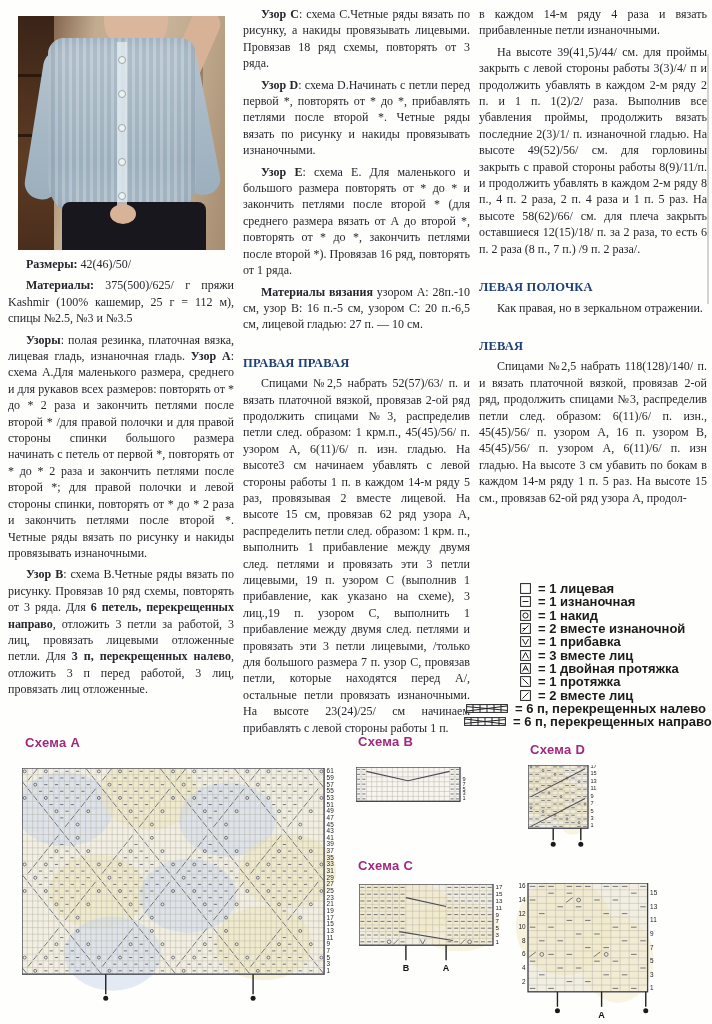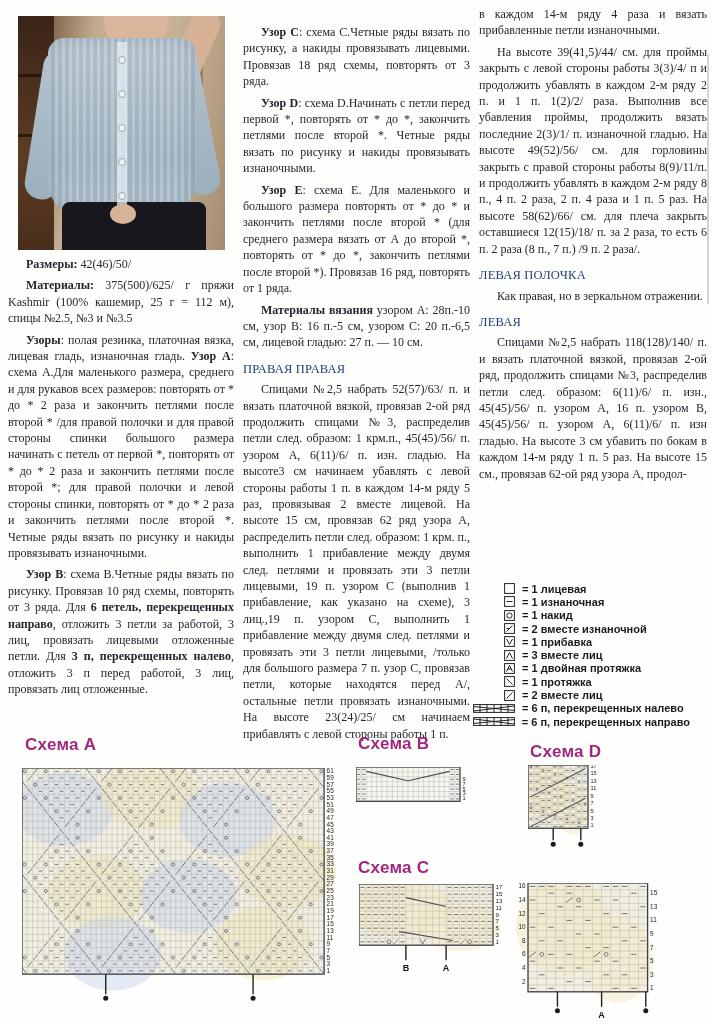--- a/index.html
+++ b/index.html
@@ -1,26 +1,26 @@
 <!DOCTYPE html>
 <html><head>
 <meta charset="utf-8">
 <style>
   html,body{margin:0;padding:0;background:#e8e8e8;}
   .page{position:relative;width:712px;height:1024px;background:#fefefc;overflow:hidden;
         font-family:"Liberation Serif",serif;color:#26262e;}
   .col{position:absolute;text-align:justify;font-size:12px;line-height:16.4px;}
   .col-left{left:8px;top:256px;width:226px;}
-  .col-mid{left:243px;top:24px;width:227px;}
+  .col-mid{left:243px;top:6px;width:227px;}
   .col-right{left:479px;top:6px;width:228px;}
   .para{margin:0 0 5px;text-indent:18px;}
   .para.cont{text-indent:0;}
   .para b{font-weight:bold;}
-  .sec{color:#1e3f78;font-size:12.5px;font-weight:normal;margin:10px 0 4px;text-indent:0;letter-spacing:.2px;}
-  .chema{position:absolute;color:#a1287f;font-weight:bold;font-size:17px;
+  .sec{color:#1e3f78;font-size:12.5px;font-weight:bold;margin:22px 0 4px;text-indent:0;letter-spacing:.2px;}
+  .chema{position:absolute;color:#a1287f;font-weight:bold;font-size:13px;
          font-family:"Liberation Sans",sans-serif;letter-spacing:.3px;}
   
   .photo{position:absolute;left:18px;top:16px;width:207px;height:234px;overflow:hidden;
          background:linear-gradient(100deg,#5d4130 0%,#7d5f44 12%,#c2ab8f 32%,#ccb79c 55%,#bda78b 78%,#a68c70 100%);}
   .ph-furn{position:absolute;left:0;top:0;width:36px;height:100%;
            background:linear-gradient(#3a2417,#5d3c24 60%,#4a2e1c);}
   .ph-shelf{position:absolute;left:0;width:36px;height:3px;background:#241307;opacity:.8;}
   .ph-door{position:absolute;right:22px;top:0;width:9px;height:160px;background:#7c5c40;opacity:.55;}
   .ph-neck{position:absolute;left:86px;top:-6px;width:64px;height:40px;background:#d9b69c;border-radius:0 0 28px 28px;}
   .ph-arm-up{position:absolute;right:14px;top:-8px;width:30px;height:74px;background:#d7b297;border-radius:14px;transform:rotate(24deg);}
@@ -30,22 +30,22 @@
   .ph-card:after{content:"";position:absolute;inset:0;border-radius:inherit;
            background:repeating-linear-gradient(90deg,rgba(255,255,255,.16) 0 3px,rgba(120,140,160,.14) 3px 7px);}
   .ph-sleeve{position:absolute;width:34px;height:150px;background:linear-gradient(#b4c3ce,#9cafbd);border-radius:16px;}
   .sl-l{left:16px;top:34px;transform:rotate(9deg);}
   .sl-r{right:16px;top:30px;transform:rotate(-11deg);}
   .ph-placket{position:absolute;left:99px;top:26px;width:10px;height:170px;background:rgba(230,238,243,.75);z-index:3;}
   .ph-btn{position:absolute;left:1px;width:8px;height:8px;border-radius:50%;background:#eef2ef;border:1px solid #9aa7ad;box-sizing:border-box;}
   .ph-pants{position:absolute;left:44px;bottom:0;width:144px;height:48px;background:#17171d;border-radius:8px 8px 0 0;}
   .ph-hand{position:absolute;left:92px;bottom:26px;width:26px;height:20px;background:#d8b398;border-radius:50%;z-index:4;}
   
-  .legend{position:absolute;left:448px;top:582px;width:242px;
-          font-family:"Liberation Sans",sans-serif;font-size:11px;font-weight:bold;color:#1b1b1b;}
+  .legend{position:absolute;left:464px;top:582px;width:242px;
+          font-family:"Liberation Sans",sans-serif;font-size:13px;font-weight:bold;color:#1b1b1b;}
   .leg-row{display:flex;align-items:center;height:13.3px;}
   .leg-sym{width:74px;display:flex;justify-content:flex-end;align-items:center;padding-right:7px;box-sizing:border-box;}
   .leg-txt{white-space:nowrap;}
   
   .chart{position:absolute;}
   .scan-edge{position:absolute;right:3px;top:54px;width:2px;height:250px;background:#c9c9c9;opacity:.8;}
 </style>
 </head>
 <body>
 
@@ -73,21 +73,21 @@
   </div>
 
   <div class="col col-left">
       <p class="para"><b>Размеры: </b><span>42(46)/50/</span></p>
       <p class="para"><b>Материалы: </b><span>375(500)/625/ г пряжи Kashmir (100% кашемир, 25 г = 112 м), спицы №2.5, №3 и №3.5</span></p>
       <p class="para"><b>Узоры</b><span>: полая резинка, платочная вязка, лицевая гладь, изнаночная гладь. </span><b>Узор А</b><span>: схема А.Для маленького размера, среднего и для рукавов всех размеров: повторять от * до * 2 раза и закончить петлями после второй * /для правой полочки и для правой стороны спинки большого размера начинать с петель от первой *, повторять от * до * 2 раза и закончить петлями после второй *; для правой полочки и левой стороны спинки, повторять от * до * 2 раза и закончить петлями после второй *. Четные ряды вязать по рисунку и накиды провязывать изнаночными.</span></p>
       <p class="para"><b>Узор В</b><span>: схема В.Четные ряды вязать по рисунку. Провязав 10 ряд схемы, повторять от 3 ряда. Для </span><b>6 петель, перекрещенных направо</b><span>, отложить 3 петли за работой, 3 лиц, провязать лицевыми отложенные петли. Для </span><b>3 п, перекрещенных налево</b><span>, отложить 3 п перед работой, 3 лиц, провязать лиц отложенные.</span></p>
     </div>
   <div class="col col-mid">
       <p class="para"><b>Узор С</b><span>: схема С.Четные ряды вязать по рисунку, а накиды провязывать лицевыми. Провязав 18 ряд схемы, повторять от 3 ряда.</span></p>
-      <p class="para"><b>Узор D</b><span>: схема D.Начинать с петли перед первой *, повторять от * до *, закончить петлями после второй *. Четные ряды вязать по рисунку и накиды провязывать изнаночными.</span></p>
+      <p class="para"><b>Узор D</b><span>: схема D.Начинать с петли перед первой *, повторять от * до *, прибавлять петлями после второй *. Четные ряды вязать по рисунку и накиды провязывать изнаночными.</span></p>
       <p class="para"><b>Узор Е</b><span>: схема Е. Для маленького и большого размера повторять от * до * и закончить петлями после второй * (для среднего размера вязать от А до второй *, повторять от * до *, закончить петлями после второй *). Провязав 16 ряд, повторять от 1 ряда.</span></p>
       <p class="para"><b>Материалы вязания</b><span> узором А: 28п.-10 см, узор В: 16 п.-5 см, узором С: 20 п.-6,5 см, лицевой гладью: 27 п. — 10 см.</span></p>
       <h3 class="sec">ПРАВАЯ ПРАВАЯ</h3>
       <p class="para"><span>Спицами №2,5 набрать 52(57)/63/ п. и вязать платочной вязкой, провязав 2-ой ряд продолжить спицами №3, распределив петли след. образом: 1 крм.п., 45(45)/56/ п. узором А, 6(11)/6/ п. изн. гладью. На высоте3 см начинаем убавлять с левой стороны работы 1 п. в каждом 14-м ряду 5 раз, провязывая 2 вместе лицевой. На высоте 15 см, провязав 62 ряд узора А, распределить петли след. образом: 1 крм. п., выполнить 1 прибавление между двумя след. петлями и провязать эти 3 петли лицевыми, 19 п. узором С (выполнив 1 прибавление, как указано на схеме), 3 лиц.,19 п. узором С, выполнить 1 прибавление между двумя след. петлями и провязать эти 3 петли лицевыми, /только для большого размера 7 п. узор С, провязав петли, которые находятся перед А/, остальные петли провязать изнаночными. На высоте 23(24)/25/ см начинаем прибавлять с левой стороны работы 1 п.</span></p>
     </div>
   <div class="col col-right">
       <p class="para cont"><span>в каждом 14-м ряду 4 раза и вязать прибавленные петли изнаночными.</span></p>
       <p class="para"><span>На высоте 39(41,5)/44/ см. для проймы закрыть с левой стороны работы 3(3)/4/ п и продолжить убавлять в каждом 2-м ряду 2 п. и 1 п. 1(2)/2/ раза. Выполнив все убавления проймы, продолжить вязать последние 2(3)/1/ п. изнаночной гладью. На высоте 49(52)/56/ см. для горловины закрыть с правой стороны работы 8(9)/11/п. и продолжить убавлять в каждом 2-м ряду 8 п., 4 п. 2 раза, 2 п. 4 раза и 1 п. 5 раз. На высоте 58(62)/66/ см. для плеча закрыть оставшиеся 12(15)/18/ п. за 2 раза, то есть 6 п. 2 раза (8 п., 7 п.) /9 п. 2 раза/.</span></p>
       <h3 class="sec">ЛЕВАЯ ПОЛОЧКА</h3>
       <p class="para"><span>Как правая, но в зеркальном отражении.</span></p>

